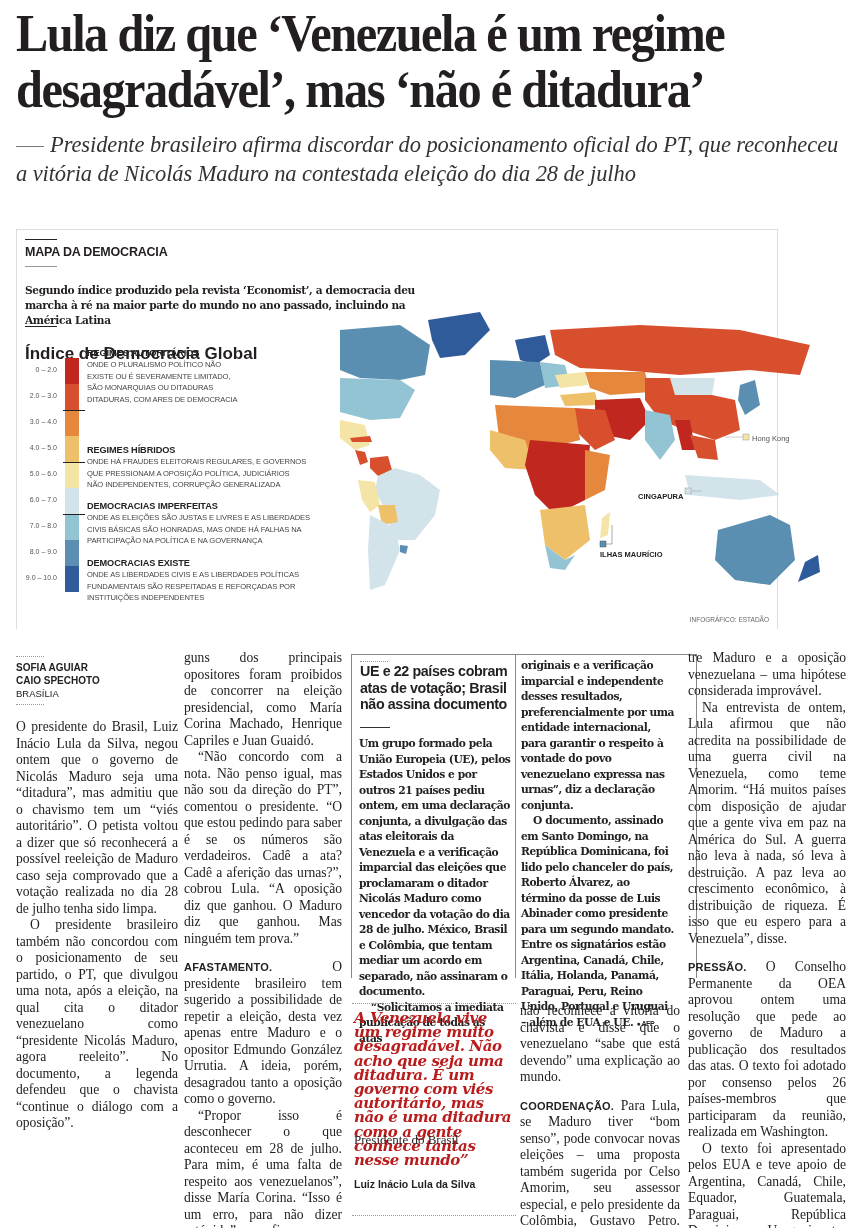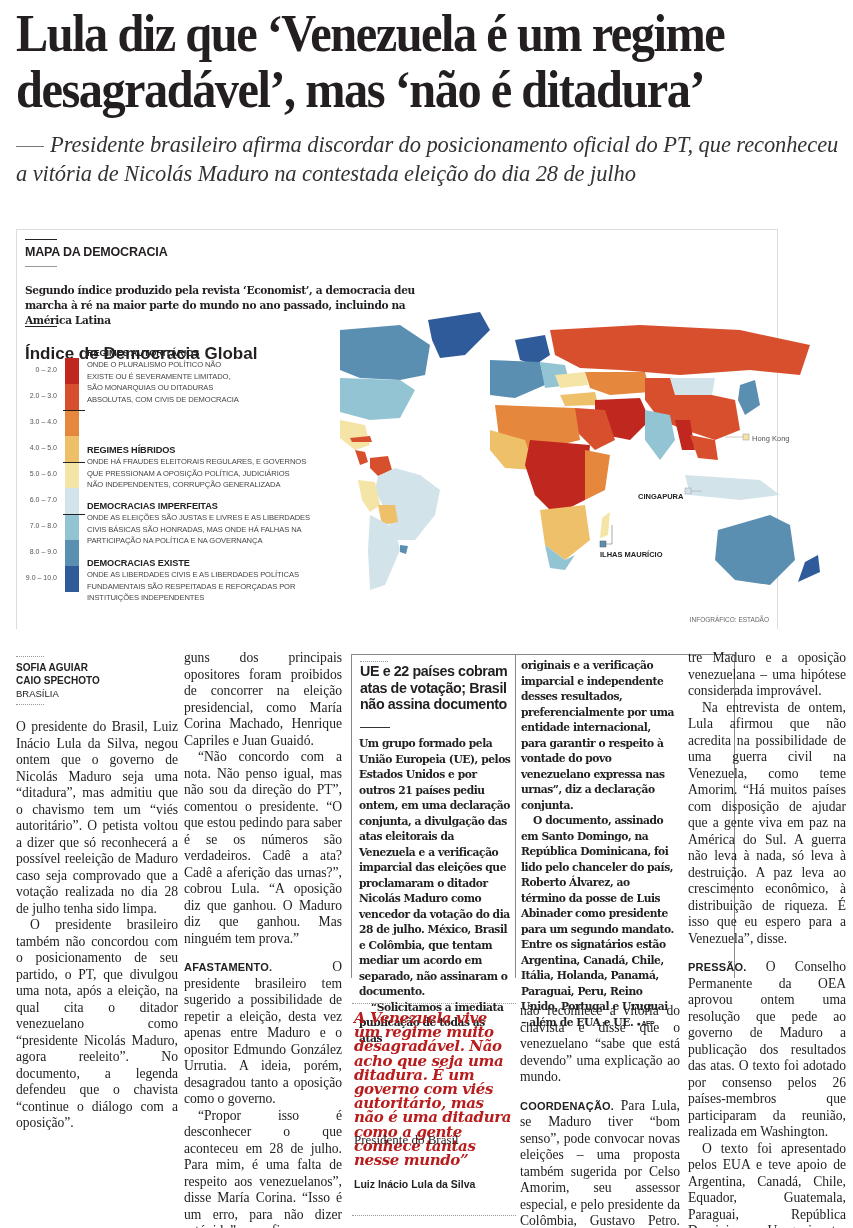--- a/index.html
+++ b/index.html
@@ -22,21 +22,21 @@
 .map{position:absolute;left:340px;top:300px;width:505px;height:320px}
 .credit{position:absolute;right:8px;top:386px;font-family:"Liberation Sans",sans-serif;font-size:6.5px;color:#666}
 .maplabel{position:absolute;font-family:"Liberation Sans",sans-serif;font-size:7.5px;color:#222;font-weight:bold}
 .col{position:absolute;font-family:"Liberation Serif",serif;font-size:13.6px;line-height:16.5px;text-align:justify;hyphens:manual;color:#222}
 .col p{text-indent:14px}
 .col p.first{text-indent:0}
 .byline{font-family:"Liberation Sans",sans-serif;font-size:9.5px;line-height:13px}
 .byline b{display:block;font-size:10px}
 .dots{border-top:1px dotted #999;width:28px;margin:4px 0}
 .kicker{font-family:"Liberation Sans",sans-serif;font-weight:bold;font-size:11px;letter-spacing:0.2px}
-.box{position:absolute;left:351px;top:654px;width:384px;height:324px;border:1px solid #888;border-bottom:none}
+.box{position:absolute;left:351px;top:654px;width:346px;height:324px;border:1px solid #888;border-bottom:none}
 .box .hl{position:absolute;left:8px;top:8px;width:150px;font-family:"Liberation Sans",sans-serif;font-weight:bold;font-size:14.3px;line-height:16.5px;letter-spacing:-0.4px}
 .boxcol{position:absolute;font-family:"DejaVu Serif",serif;font-weight:bold;font-size:10.7px;line-height:15.5px;letter-spacing:-0.45px;color:#222}
 .boxcol p{text-indent:12px}
 .boxcol p.first{text-indent:0}
 .quote{position:absolute;left:354px;top:1011px;width:160px;font-family:"DejaVu Serif",serif;font-style:italic;font-weight:bold;font-size:15px;line-height:14.2px;color:#b91c1c;letter-spacing:-0.4px}
 .qname{position:absolute;left:354px;top:1178px;font-family:"Liberation Sans",sans-serif;font-weight:bold;font-size:10.5px}
 .qrole{position:absolute;left:354px;top:1132px;font-family:Liberation Serif, serif;font-size:13px}
 .qdots{position:absolute;left:352px;width:164px;border-top:1px dotted #999}
 .afp{font-family:"Liberation Sans",sans-serif;font-size:7px;font-weight:bold}
 </style>
@@ -82,21 +82,21 @@
     </div>
   <div class="sep" style="top:180px"></div>
   <div class="sep" style="top:232px"></div>
   <div class="sep" style="top:284px"></div>
 
   <div class="cat" style="top:117px">
     <b>REGIMES AUTORITÁRIOS</b>
     <div>ONDE O PLURALISMO POLÍTICO NÃO</div>
       <div>EXISTE OU É SEVERAMENTE LIMITADO,</div>
       <div>SÃO MONARQUIAS OU DITADURAS</div>
-      <div>ABSOLUTAS, COM CIVIS DE DEMOCRACIA</div>
+      <div>DITADURAS, COM ARES DE DEMOCRACIA</div>
   </div>
   <div class="cat" style="top:270px">
     <b>DEMOCRACIAS IMPERFEITAS</b>
     <div>ONDE AS ELEIÇÕES SÃO JUSTAS E LIVRES E AS LIBERDADES</div>
       <div>CIVIS BÁSICAS SÃO HONRADAS, MAS ONDE HÁ FALHAS NA</div>
       <div>PARTICIPAÇÃO NA POLÍTICA E NA GOVERNANÇA</div>
   </div>
   <div class="cat" style="top:214px">
     <b>REGIMES HÍBRIDOS</b>
     <div>ONDE HÁ FRAUDES ELEITORAIS REGULARES, E GOVERNOS</div>

